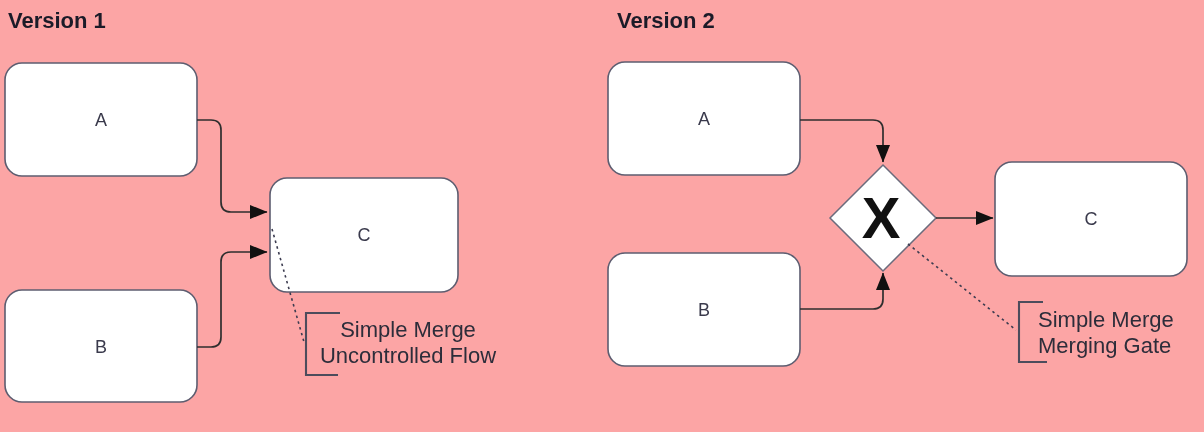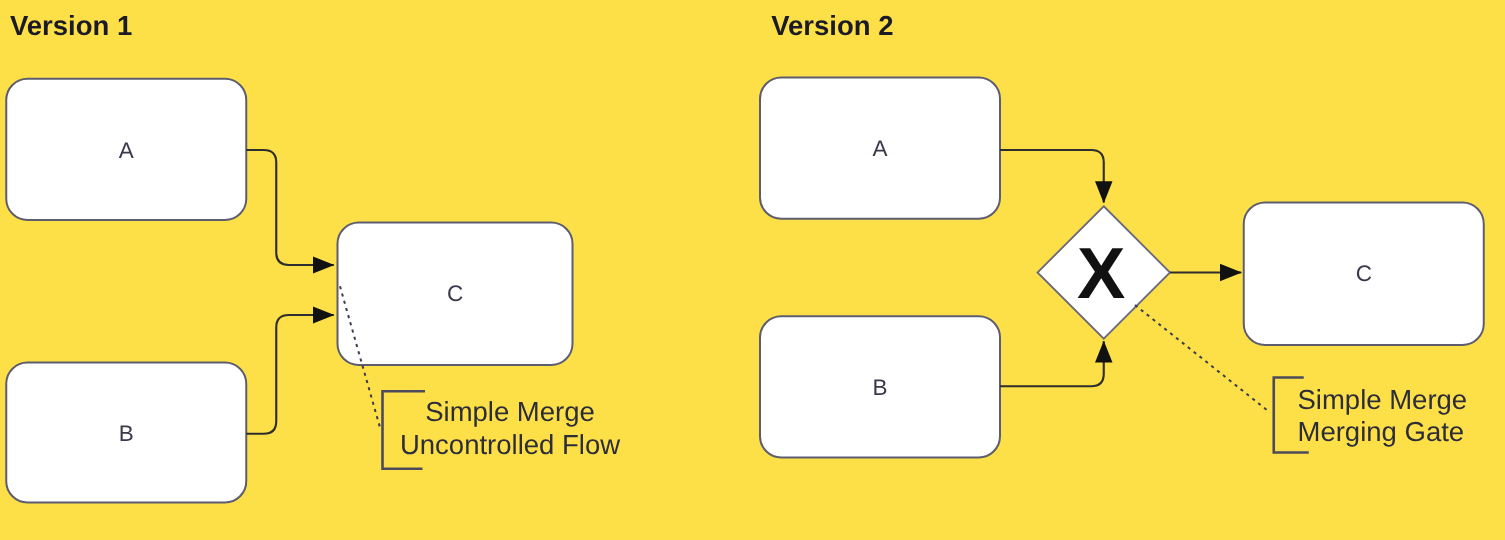--- a/index.html
+++ b/index.html
@@ -5,21 +5,21 @@
   html, body {
     margin: 0;
     padding: 0;
     background: #ffffff;
     font-family: "Liberation Sans", sans-serif;
   }
   .canvas {
     position: relative;
     width: 1204px;
     height: 432px;
-    background: #fde047;
+    background: #fca5a5;
     overflow: hidden;
   }
   svg { display: block; }
 
   .panel-title {
     font-family: "Liberation Sans", sans-serif;
     font-size: 22px;
     font-weight: bold;
     fill: var(--title-text, #1b1b28);
   }

